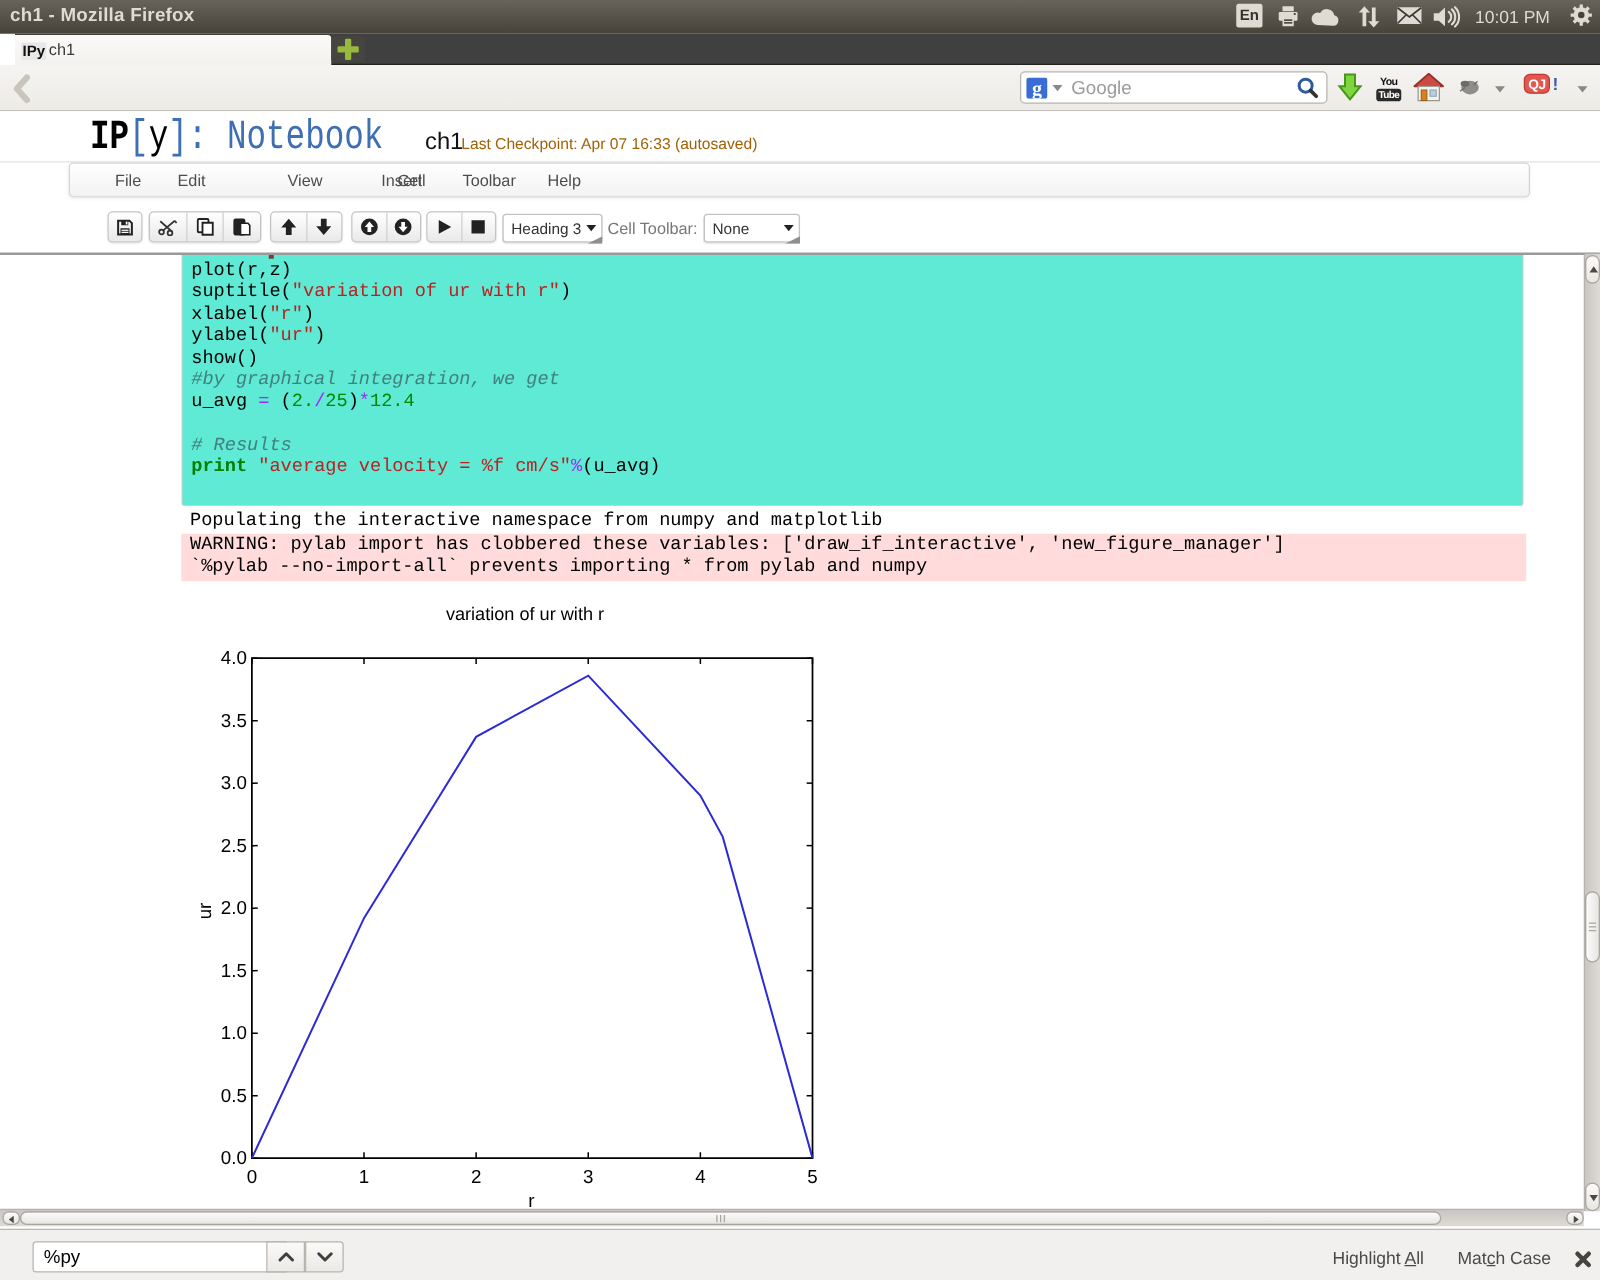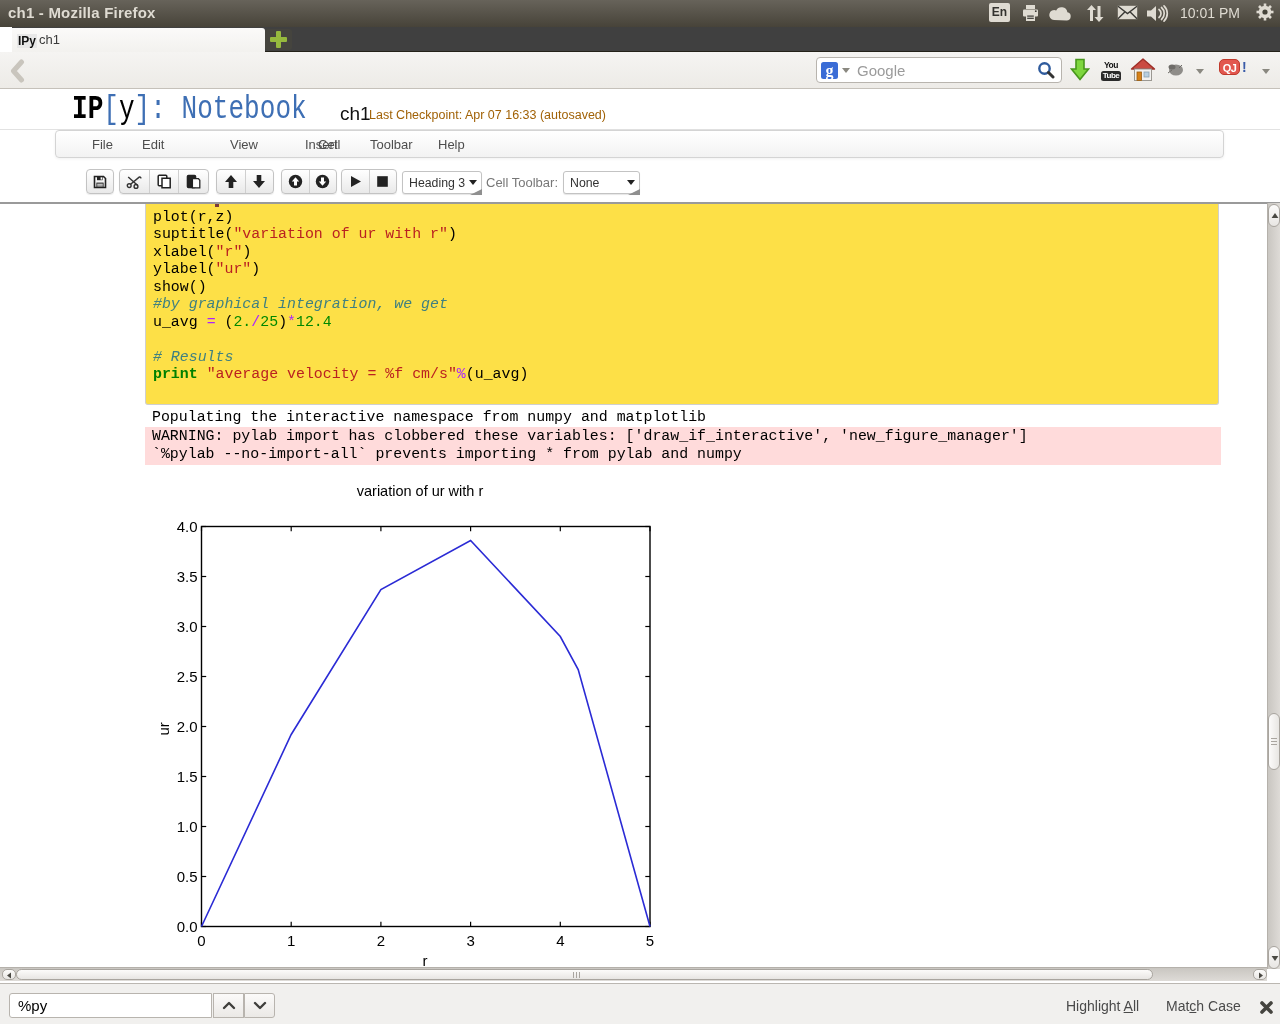--- a/index.html
+++ b/index.html
@@ -39,39 +39,39 @@
 
 .btngrp{position:absolute;top:169px;height:25px;display:flex;background:linear-gradient(#ffffff,#e9e9e9);border:1px solid #c3c3c3;border-radius:4px;box-shadow:0 1px 1px rgba(0,0,0,0.08);box-sizing:border-box;}
 .btngrp .bt{width:29px;height:100%;display:flex;align-items:center;justify-content:center;border-left:1px solid #cfcfcf;}
 .btngrp .bt:first-child{border-left:none;}
 .tbsel{position:absolute;top:171px;height:23px;background:#fff;border:1px solid #c3c3c3;border-radius:3px;box-sizing:border-box;font-size:13px;color:#333;box-shadow:0 1px 1px rgba(0,0,0,0.1);}
 .tbsel .sv{position:absolute;left:6px;top:4px;font-size:12.3px;}
 .tbsel .ar{position:absolute;right:4px;top:8px;width:0;height:0;border-left:4px solid transparent;border-right:4px solid transparent;border-top:5px solid #222;}
 #ctlabel{position:absolute;left:486px;top:175px;font-size:13px;color:#777;}
 #hdrline{position:absolute;left:0;top:202.3px;width:1280px;height:1.6px;background:#9a9a9a;}
 
-#cellbox{position:absolute;left:145px;top:204px;width:1074px;height:201px;background:#fde047;border:1px solid #cfcfcf;border-top:none;border-radius:0 0 3px 3px;box-sizing:border-box;overflow:hidden;}
+#cellbox{position:absolute;left:145px;top:204px;width:1074px;height:201px;background:#5eead4;border:1px solid #cfcfcf;border-top:none;border-radius:0 0 3px 3px;box-sizing:border-box;overflow:hidden;}
 pre.code{margin:0;position:absolute;left:7px;top:4.7px;font-family:"Liberation Mono",monospace;font-size:14.9px;line-height:17.5px;color:#000;}
 pre.code .s{color:#ba2121;}
 pre.code .c{color:#408080;font-style:italic;}
 pre.code .k{color:#008000;font-weight:bold;}
 pre.code .n{color:#080;}
 pre.code .o{color:#aa22ff;}
 #outtext{position:absolute;left:152px;top:409px;margin:0;font-family:Liberation Mono, monospace;font-size:14.9px;line-height:17.5px;color:#000;}
 #stderr{position:absolute;left:145px;top:427px;width:1076px;height:38px;background:#ffdbdb;}
 #stderr pre{margin:0;position:absolute;left:7px;top:1px;font-family:"Liberation Mono",monospace;font-size:14.9px;line-height:17.8px;color:#000;}
 
 #vsb{position:absolute;left:1267px;top:203px;width:13px;height:766px;background:linear-gradient(90deg,#c9c6c1,#dedbd7);border-left:1px solid #b5b1ab;box-sizing:border-box;}
 .sbtn{position:absolute;left:0.5px;width:12px;background:linear-gradient(#fcfbfa,#e8e6e3);border:1px solid #a9a59f;border-radius:6px;box-sizing:border-box;}
 #vthumb{position:absolute;left:1267.5px;top:713px;width:12px;height:57px;background:linear-gradient(90deg,#fcfbfa,#e8e6e3);border:1px solid #a9a59f;border-radius:6px;box-sizing:border-box;}
 #hsb{position:absolute;left:0;top:967px;width:1267px;height:14px;background:linear-gradient(#c9c6c1,#dedbd7);border-top:1px solid #b5b1ab;box-sizing:border-box;}
 #hthumb{position:absolute;left:16px;top:969px;width:1137px;height:11px;background:linear-gradient(#fcfbfa,#e8e6e3);border:1px solid #a9a59f;border-radius:6px;box-sizing:border-box;}
 
 #findbar{position:absolute;left:0;top:983px;width:1280px;height:41px;background:#f1f0ee;border-top:1px solid #bbb7b1;box-sizing:border-box;}
-#findinput{position:absolute;left:9px;top:9px;width:203px;height:25px;background:#fff;border:1px solid #b8b4ae;border-radius:3px 0 0 3px;box-sizing:border-box;font-size:15px;color:#000;padding:3px 0 16px 8px;}
+#findinput{position:absolute;left:26px;top:9px;width:203px;height:25px;background:#fff;border:1px solid #b8b4ae;border-radius:3px 0 0 3px;box-sizing:border-box;font-size:15px;color:#000;padding:3px 0 16px 8px;}
 .fbtn{position:absolute;top:9px;width:31px;height:25px;background:linear-gradient(#fbfaf9,#ebe9e6);border:1px solid #b8b4ae;box-sizing:border-box;display:flex;align-items:center;justify-content:center;}
 #findbar .lab{position:absolute;top:14px;font-size:14px;color:#4a4a4a;}
 </style>
 </head>
 <body>
 
 <div id="panel">
   <span class="title">ch1 - Mozilla Firefox</span>
   <span class="enbox">En</span>
   <svg class="picon" style="left:1022px;" width="17" height="18" viewBox="0 0 17 18">

